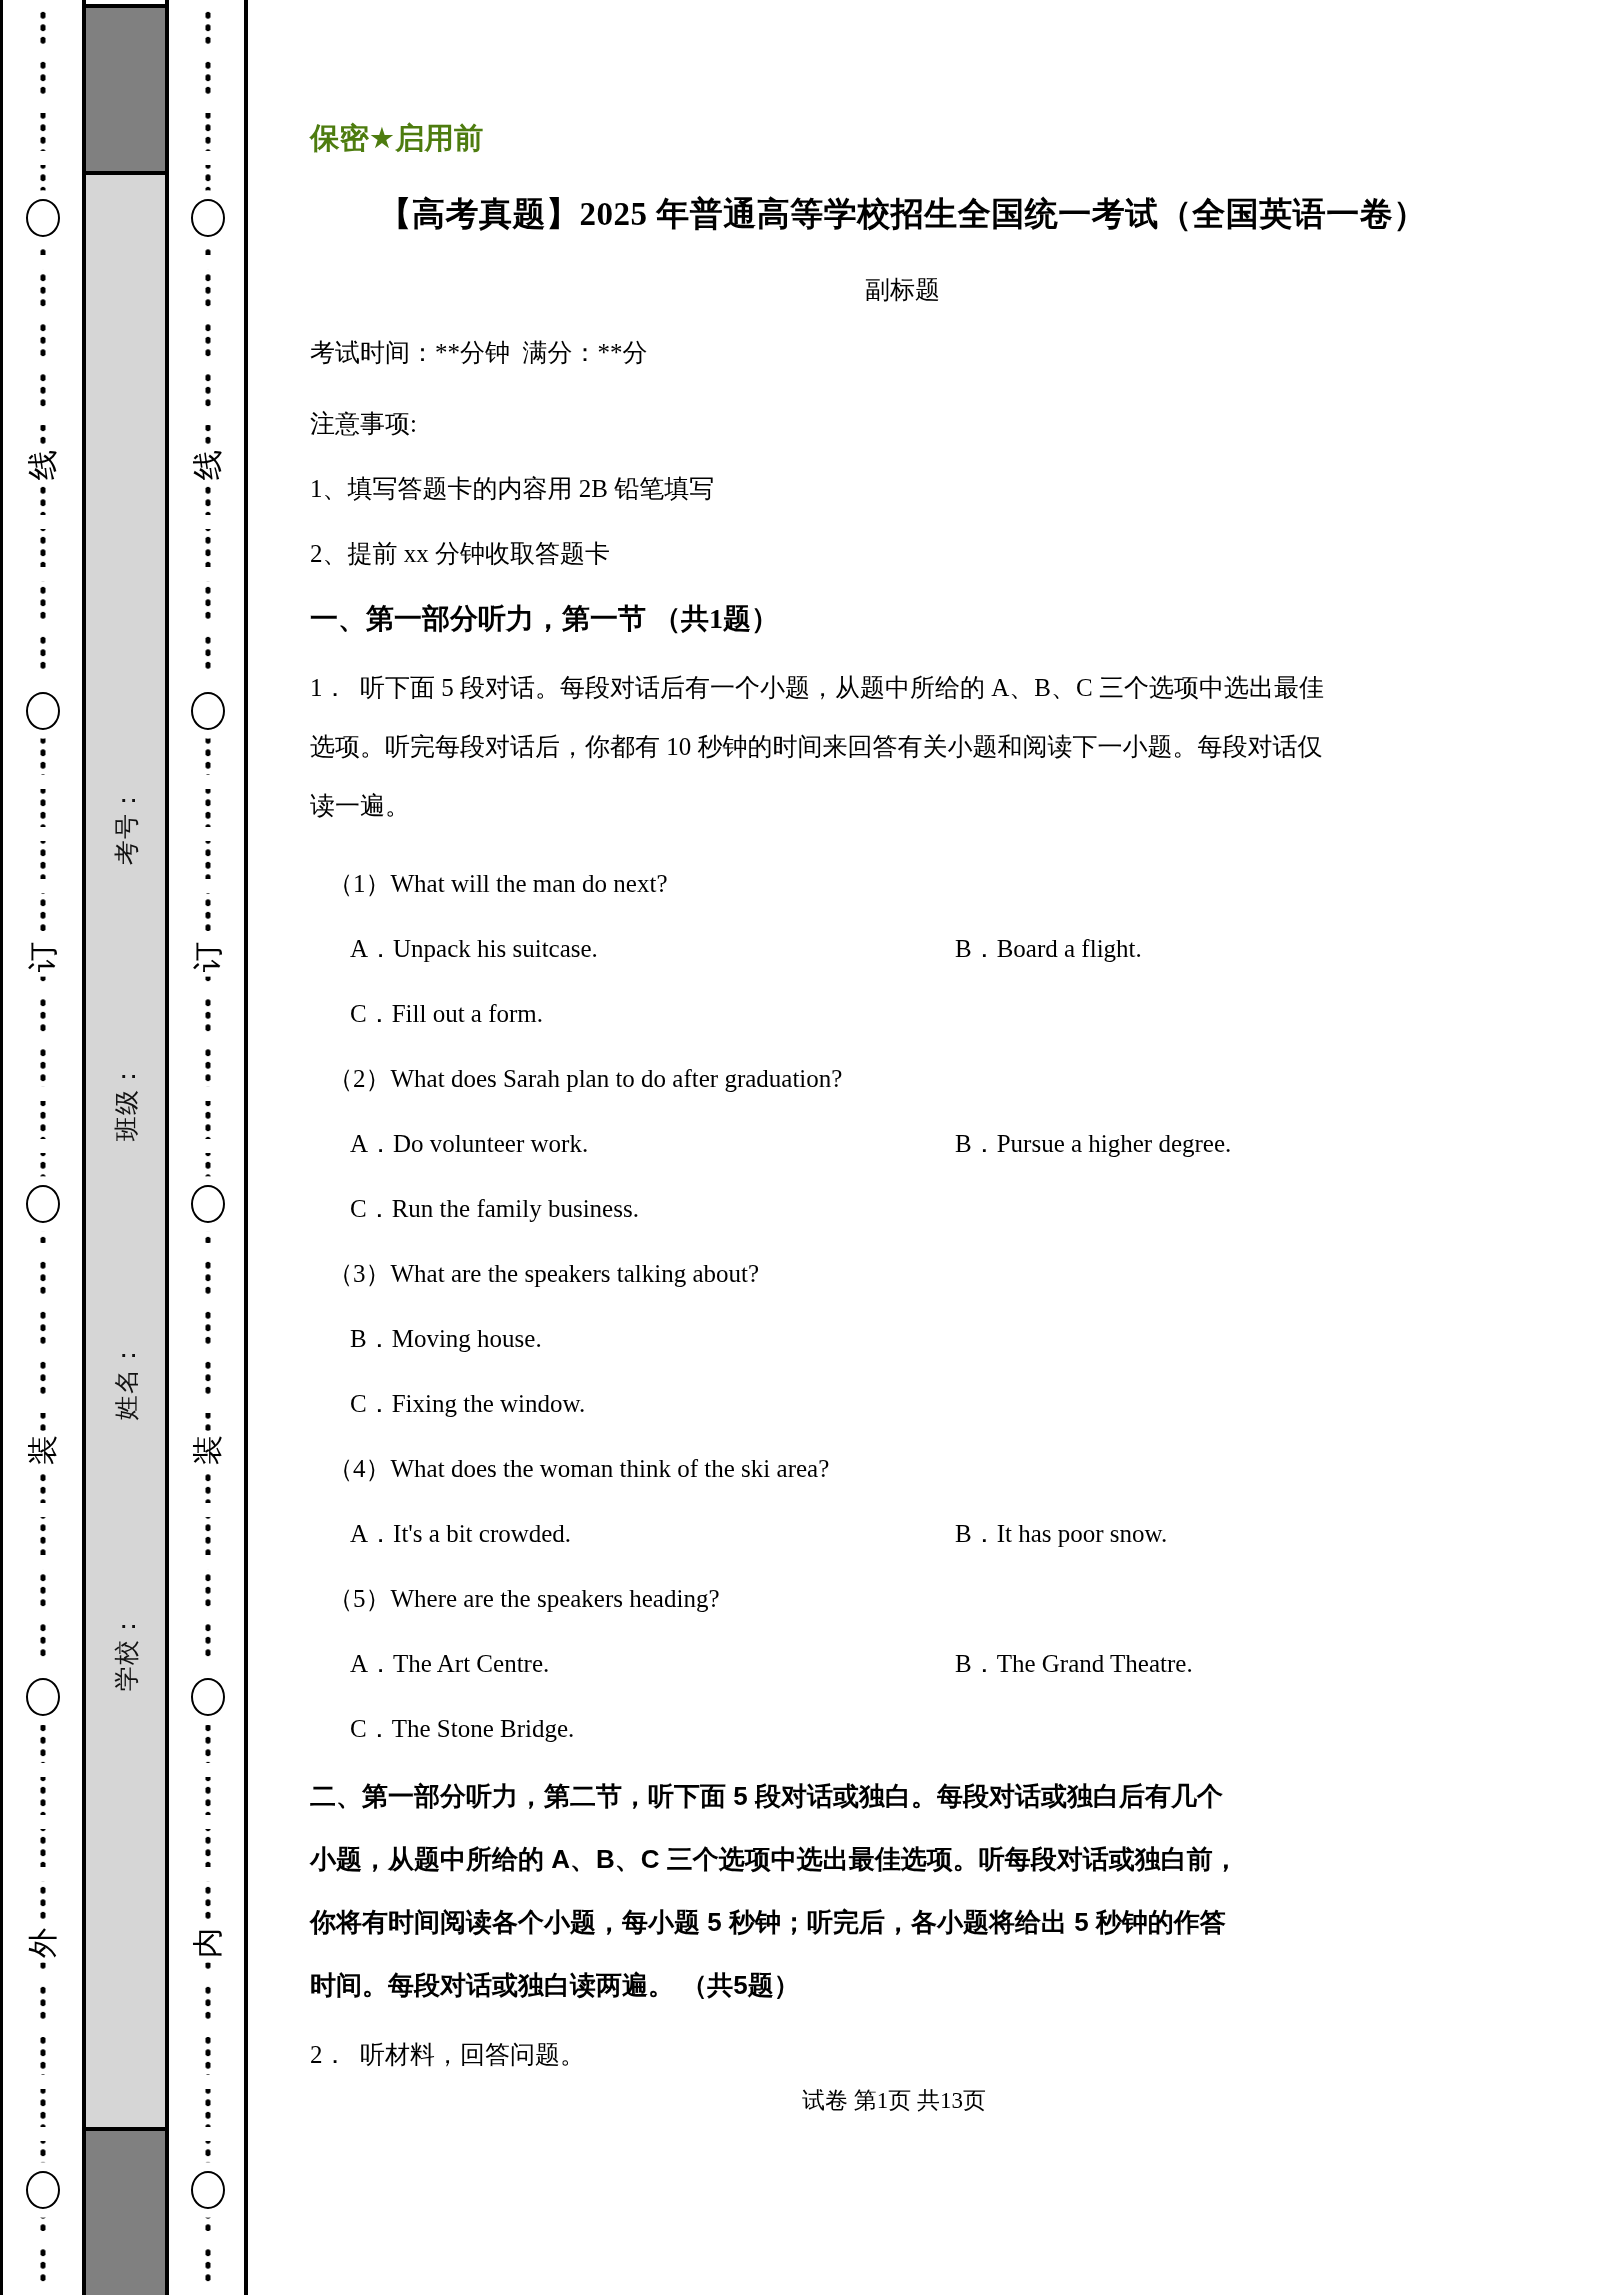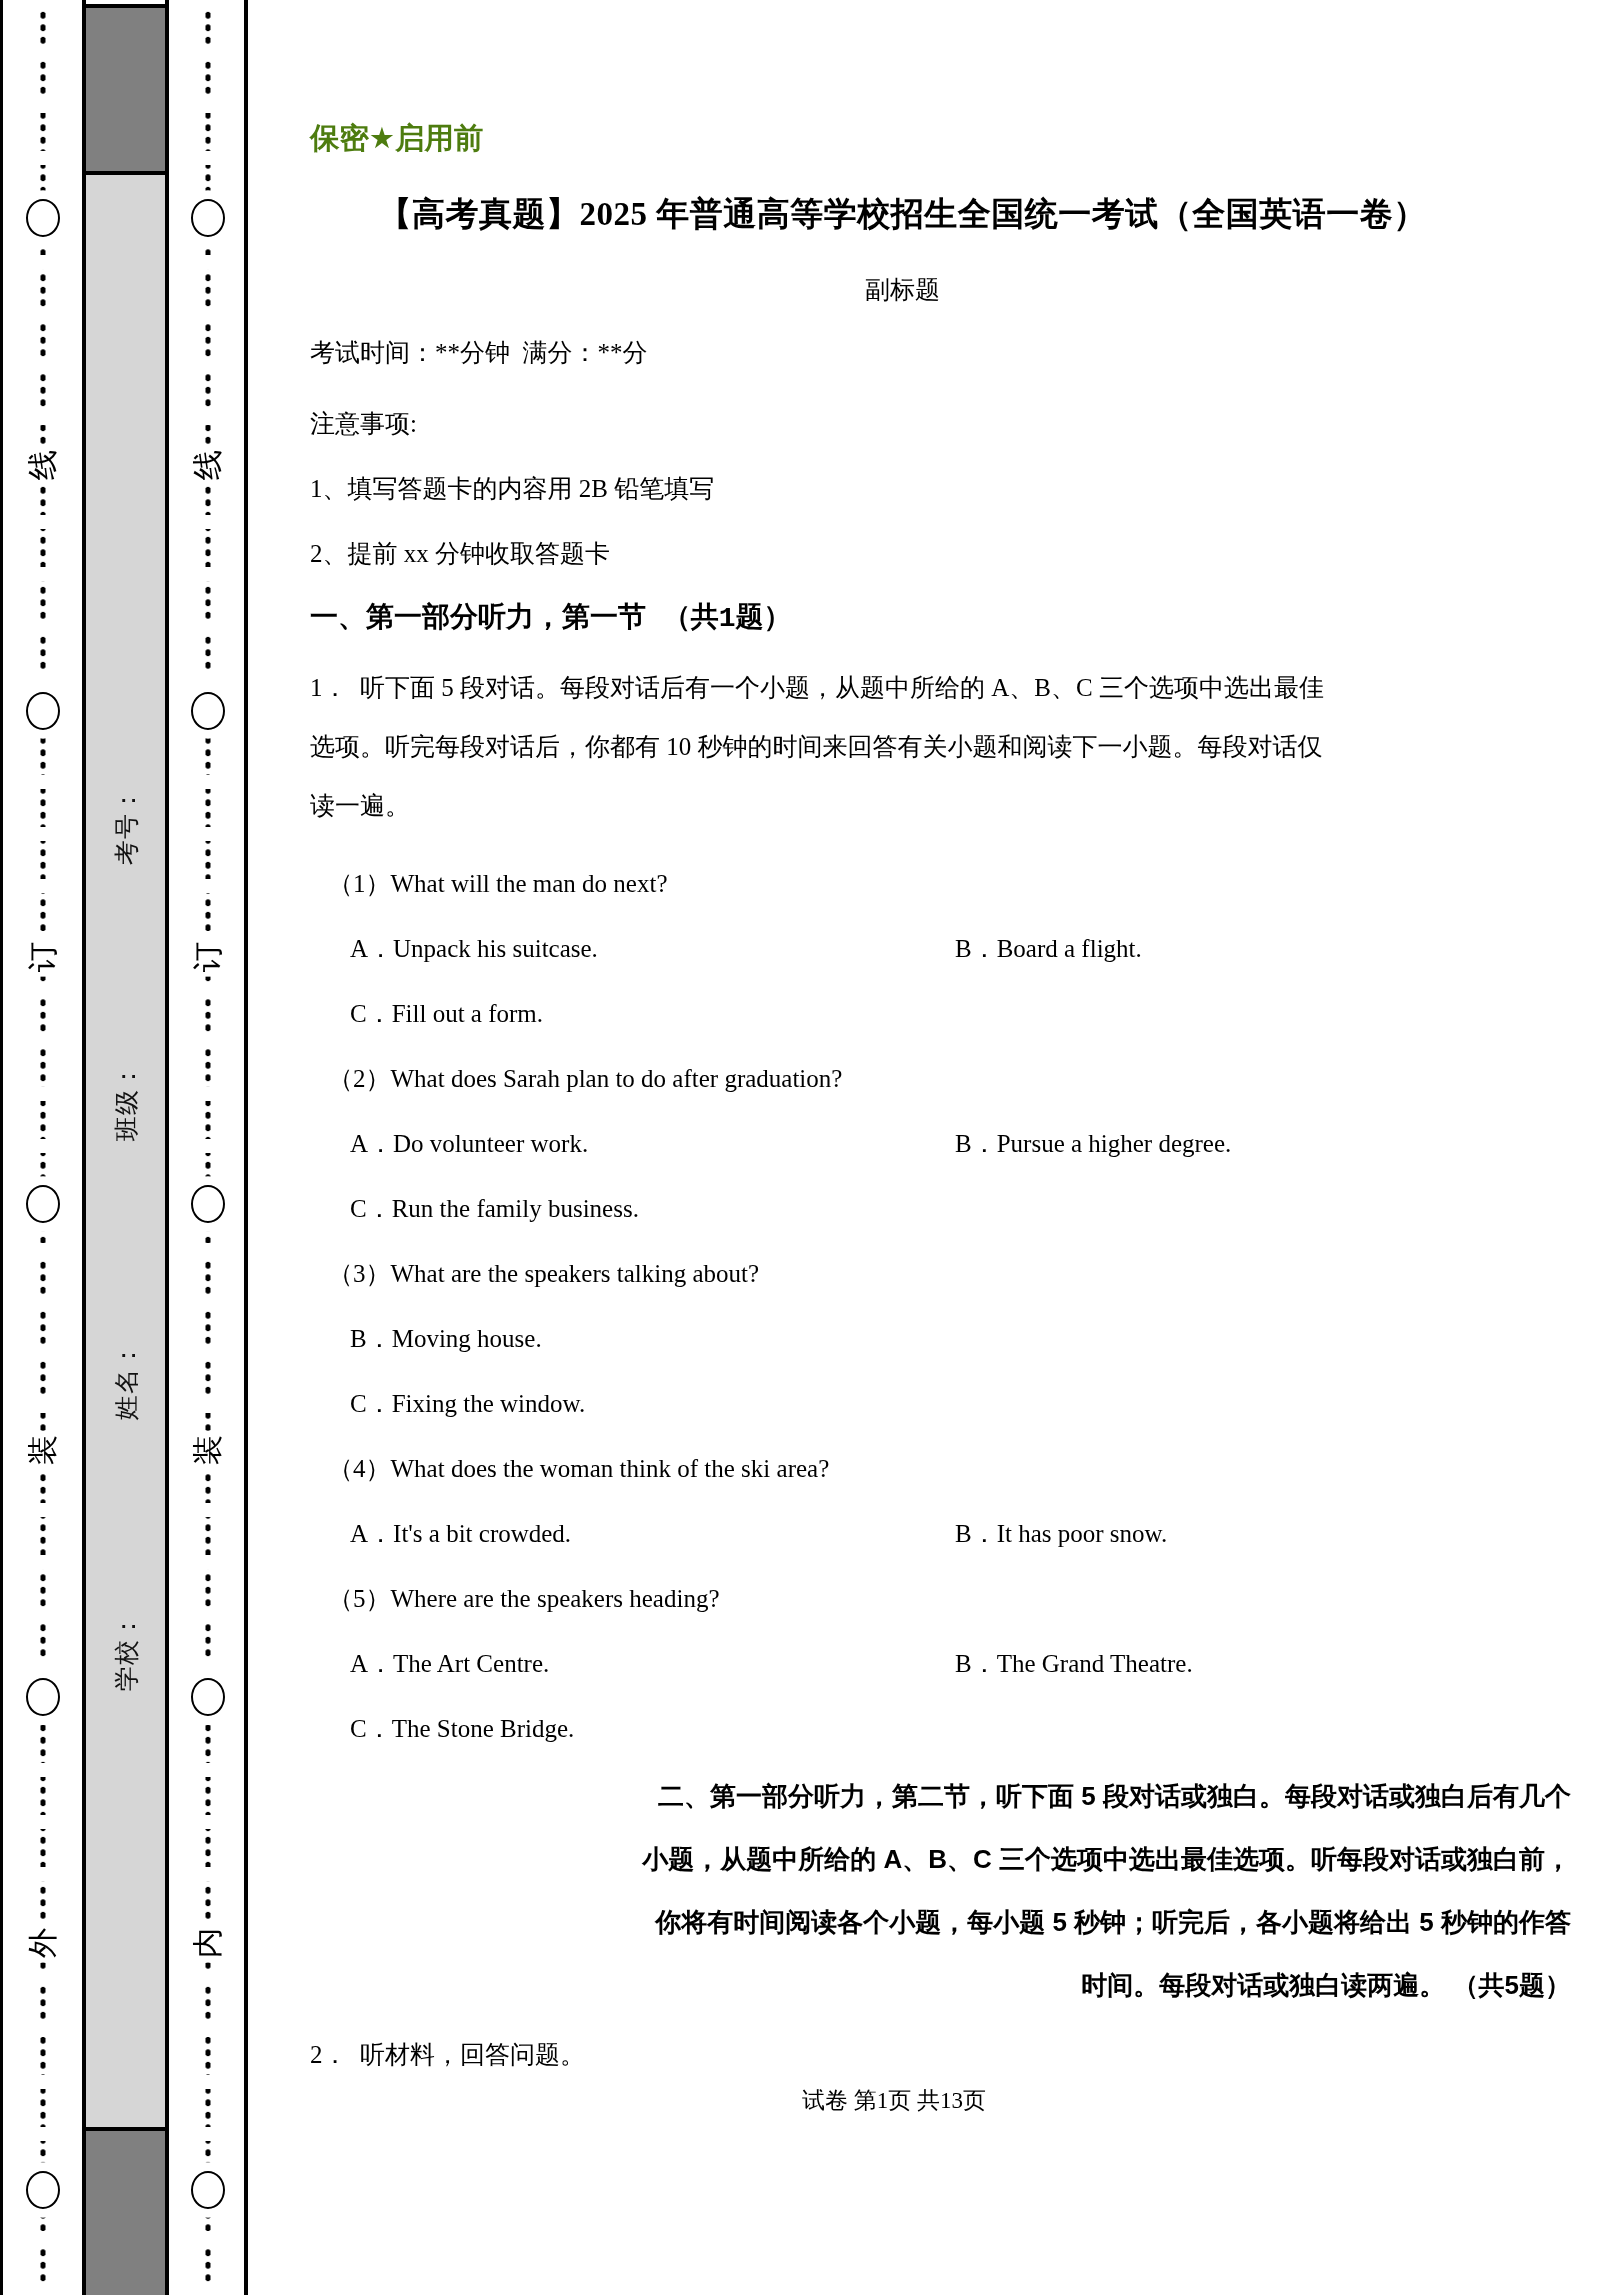--- a/index.html
+++ b/index.html
@@ -63,34 +63,34 @@
   }
   .title{
     margin:40px 76px 0 0;text-align:center;font-size:33px;font-weight:bold;
     line-height:1.2;letter-spacing:0.5px;
   }
   .subtitle{margin:41px 76px 0 0;text-align:center;font-size:25px;line-height:1.2;}
   .exam-info{margin:33px 76px 0 0;text-align:left;font-size:25px;line-height:1.2;}
   .notes-heading{margin-top:40px;line-height:32px;}
   .note-item{margin-top:33px;line-height:32px;}
   .sec-heading{
-    margin:32px 0 0 0;font-family:Liberation Mono, monospace;
+    margin:32px 0 0 0;font-family:Liberation Serif, serif;
     font-weight:bold;font-size:28px;line-height:34px;
   }
   .intro-line{line-height:59px;}
   #intro{margin-top:22px;}
   .qrow{padding-left:18px;margin-top:33px;line-height:32px;}
   .orow{
     display:grid;grid-template-columns:597px auto;
     padding-left:40px;margin-top:33px;line-height:32px;gap:8px;
   }
   #sec2{margin-top:19.6px;}
   .sec2-line{
     font-family:"Liberation Sans","DejaVu Sans",sans-serif;
-    font-weight:bold;font-size:26px;line-height:63px;text-align:right;
+    font-weight:bold;font-size:26px;line-height:63px;
   }
   .item2{margin-top:22px;line-height:32px;}
   .footer{margin:16.4px 93px 0 0;text-align:center;font-size:23px;line-height:27px;}
 </style>
 </head>
 <body>
 
 <div class="vline" id="vl-left"></div>
 
 <div class="dotcol" id="dotcol-outer">

